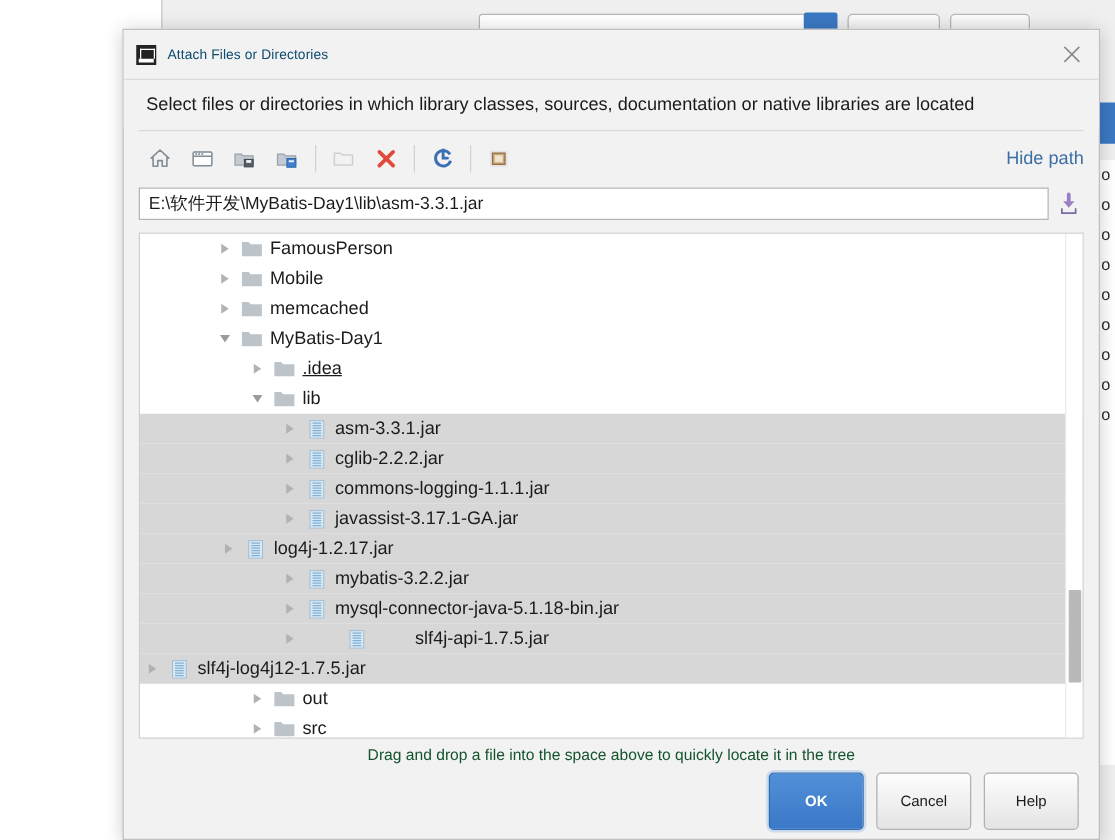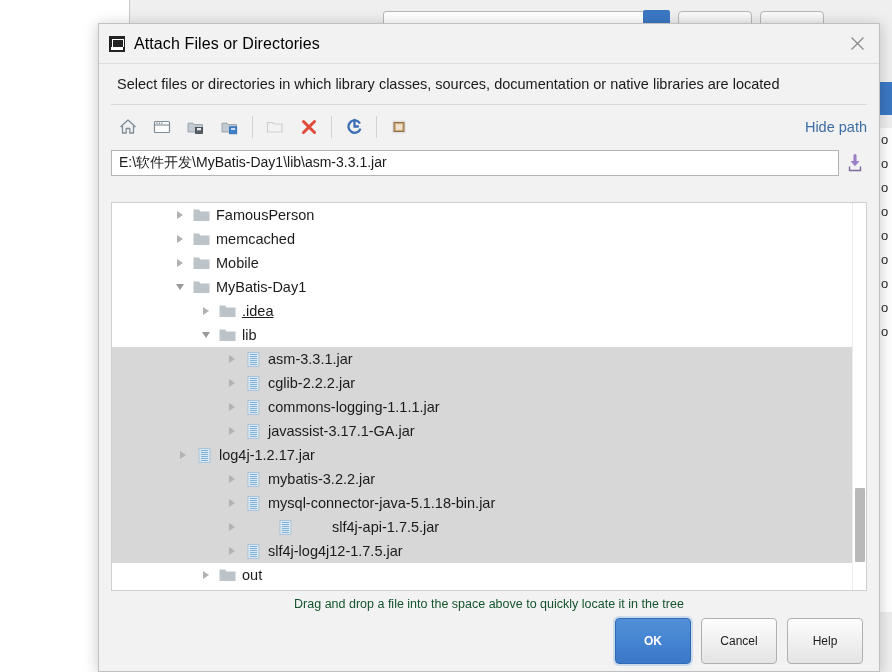--- a/index.html
+++ b/index.html
@@ -116,22 +116,22 @@
     border: 1.5px solid #ffffff;
     border-bottom: none;
   }
   #ij-logo::after {
     content: "";
     position: absolute;
     left: 2px; bottom: 2px; width: 12px; height: 3px;
     background: #ffffff;
   }
   #dialog-title {
-    font-size: 16px;
-    color: #000000;
+    font-size: 11px;
+    color: #0c4a6e;
     letter-spacing: 0.1px;
     flex: 1 1 auto;
   }
   #close-btn {
     width: 28px; height: 28px;
     display: flex; align-items: center; justify-content: center;
     cursor: pointer;
     flex: 0 0 auto;
   }
   #close-btn svg { display: block; }
@@ -209,21 +209,21 @@
   #path-dropdown {
     width: 24px; height: 26px;
     margin-left: 4px;
     display: flex; align-items: center; justify-content: center;
     cursor: pointer;
     flex: 0 0 auto;
   }
 
   
   #tree-wrap {
-    margin: 24px 12px 0 12px;
+    margin: 8px 12px 0 12px;
     background: #ffffff;
     border: 1px solid #cfcfcf;
     position: relative;
     flex: 1 1 auto;
     overflow: hidden;
   }
   #tree {
     position: absolute;
     left: 0; top: 0; right: 0; bottom: 0;
     overflow: hidden;
@@ -468,32 +468,32 @@
         </div>
         <div class="trow" style="padding-left: 58px;">
           <div class="twig">
             <div class="arrow-right"></div>
           </div>
           <div class="ticon">
             <svg class="folder-ic" width="17" height="14" viewBox="0 0 17 14">
               <path d="M0.5 1.5 L6 1.5 L7.4 3.4 L16.5 3.4 L16.5 13 L0.5 13 Z" fill="#bcc3c9"></path>
             </svg>
           </div>
-          <span class="tlabel">memcached</span>
+          <span class="tlabel">Mobile</span>
         </div>
         <div class="trow" style="padding-left: 58px;">
           <div class="twig">
             <div class="arrow-right"></div>
           </div>
           <div class="ticon">
             <svg class="folder-ic" width="17" height="14" viewBox="0 0 17 14">
               <path d="M0.5 1.5 L6 1.5 L7.4 3.4 L16.5 3.4 L16.5 13 L0.5 13 Z" fill="#bcc3c9"></path>
             </svg>
           </div>
-          <span class="tlabel">Mobile</span>
+          <span class="tlabel">memcached</span>
         </div>
         <div class="trow" style="padding-left: 58px;">
           <div class="twig">
             <div class="arrow-down"></div>
           </div>
           <div class="ticon">
             <svg class="folder-ic" width="17" height="14" viewBox="0 0 17 14">
               <path d="M0.5 1.5 L6 1.5 L7.4 3.4 L16.5 3.4 L16.5 13 L0.5 13 Z" fill="#bcc3c9"></path>
             </svg>
           </div>
@@ -666,21 +666,21 @@
                 <line x1="3" y1="4.5" x2="10" y2="4.5"></line>
                 <line x1="3" y1="6.5" x2="10" y2="6.5"></line>
                 <line x1="3" y1="8.5" x2="10" y2="8.5"></line>
                 <line x1="3" y1="10.5" x2="10" y2="10.5"></line>
                 <line x1="3" y1="12.5" x2="10" y2="12.5"></line>
               </g>
             </svg>
           </div>
           <span class="tlabel">slf4j-api-1.7.5.jar</span>
         </div>
-        <div class="trow sel" style="padding-left: 110px;">
+        <div class="trow sel" style="">
           <div class="twig">
             <div class="arrow-right"></div>
           </div>
           <div class="ticon">
             <svg class="jar-ic" width="13" height="15" viewBox="0 0 13 15">
               <rect x="1" y="0.5" width="11" height="14" fill="#d9e7f2" stroke="#9fbed6" stroke-width="0.8"></rect>
               <g stroke="#7fb2d6" stroke-width="1">
                 <line x1="3" y1="2.5" x2="10" y2="2.5"></line>
                 <line x1="3" y1="4.5" x2="10" y2="4.5"></line>
                 <line x1="3" y1="6.5" x2="10" y2="6.5"></line>

